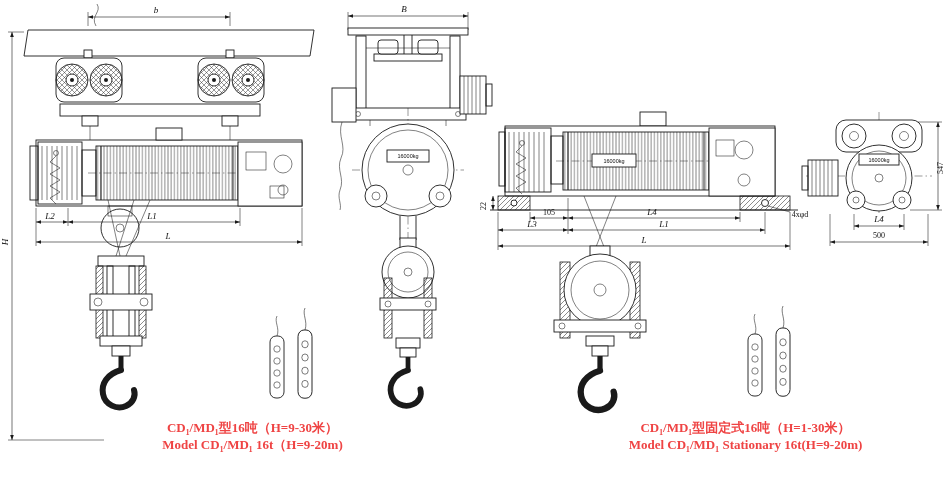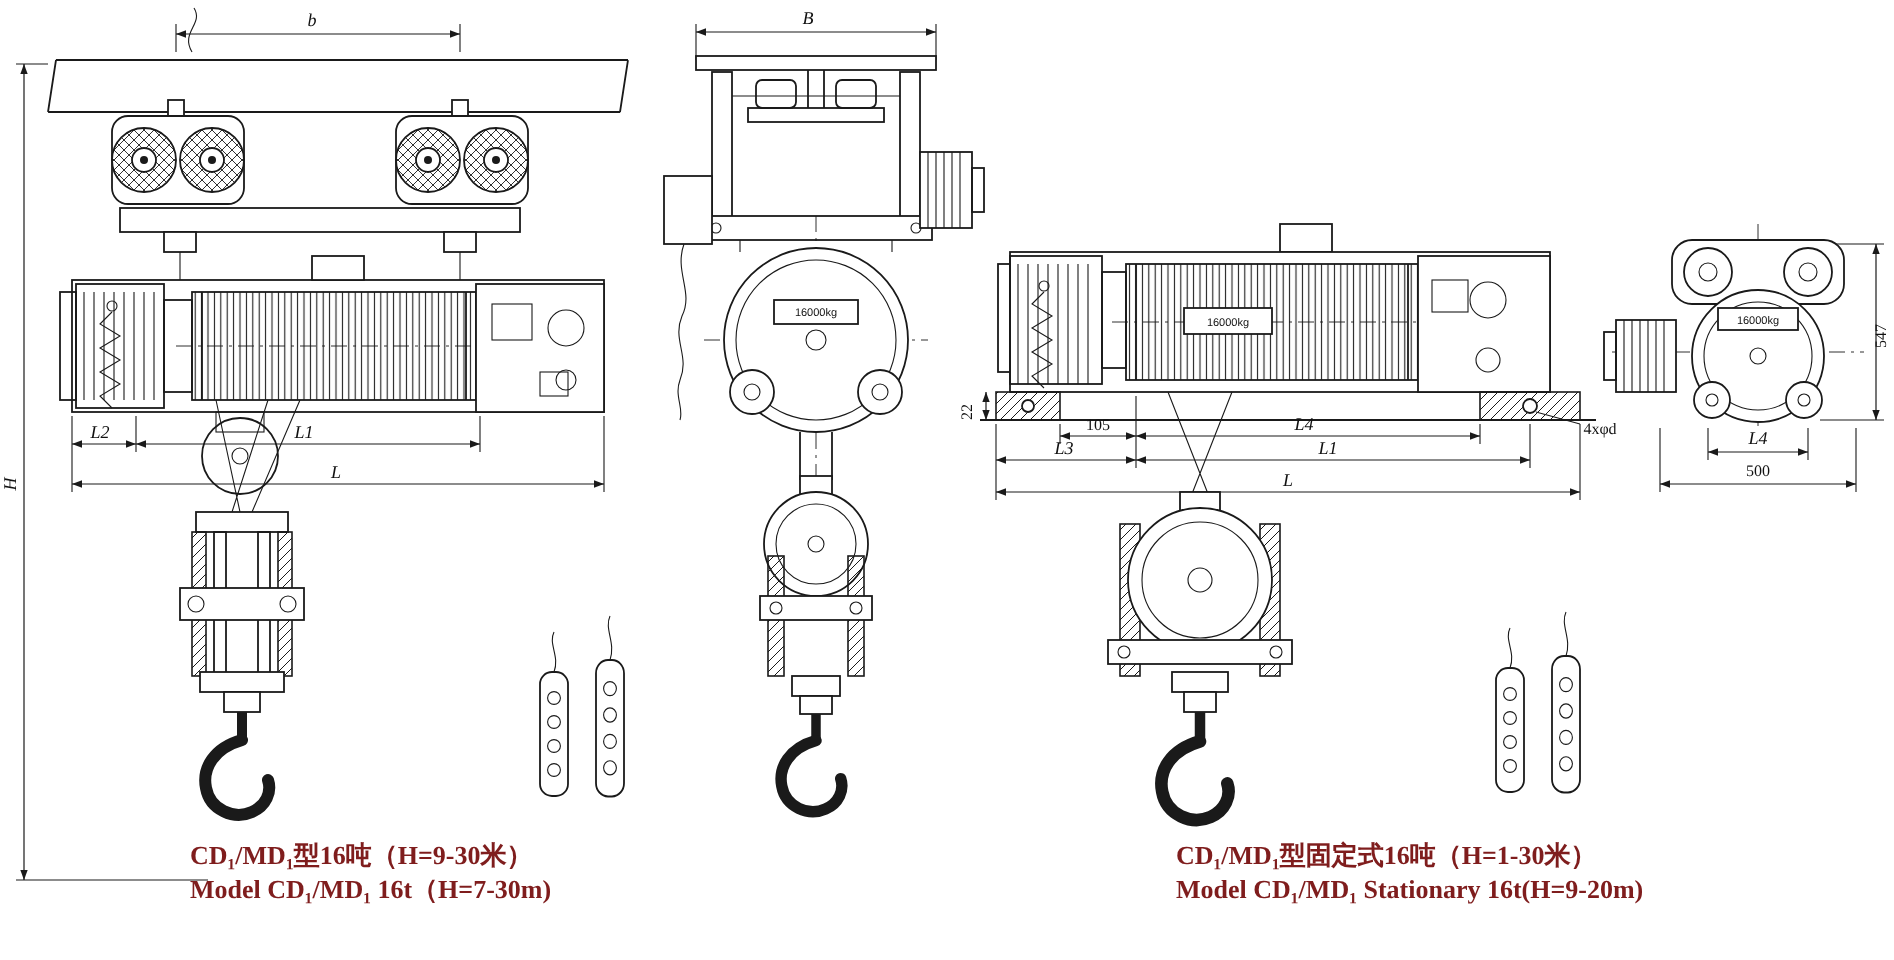--- a/index.html
+++ b/index.html
@@ -10,21 +10,21 @@
   .white{stroke:#1a1a1a;stroke-width:0.9;fill:#ffffff;}
   .thin{stroke:#1a1a1a;stroke-width:0.55;fill:none;}
   .dim{stroke:#1a1a1a;stroke-width:0.6;fill:none;marker-start:url(#arr);marker-end:url(#arr);}
   .cl{stroke:#1a1a1a;stroke-width:0.45;fill:none;stroke-dasharray:8 3 1.5 3;}
   .fillh{fill:url(#hatch);stroke:#1a1a1a;stroke-width:0.8;}
   .fillc{fill:url(#coil);stroke:#1a1a1a;stroke-width:0.9;}
   .fillx{fill:url(#xhatch);stroke:#1a1a1a;stroke-width:0.9;}
   text.d{font:italic 9px "Liberation Serif",serif;fill:#111;text-anchor:middle;}
   text.dn{font:8px "Liberation Serif",serif;fill:#111;text-anchor:middle;}
   text.tiny{font:5.5px "Liberation Sans",sans-serif;fill:#111;text-anchor:middle;}
-  .caption{position:absolute;font-weight:bold;color:#7f1d1d;}
+  .caption{position:absolute;text-align:center;font-weight:bold;color:#ef4444;}
   .caption span{display:block;font-size:13px;line-height:17px;}
 </style>
 </head>
 <body>
 
 <div class="stage">
 <svg width="947" height="480" viewBox="0 0 947 480">
   <defs>
     <marker id="arr" viewBox="0 0 10 8" refX="9.5" refY="4" markerWidth="9" markerHeight="7" orient="auto-start-reverse">
       <path d="M0,0.5 L9.5,4 L0,7.5 Z" fill="#1a1a1a"></path>
@@ -330,19 +330,19 @@
       <text x="879" y="238" class="dn">500</text>
       <path class="thin" d="M918,122 H942 M910,210 H942"></path>
       <path class="dim" d="M938,122 V210"></path>
       <text x="943" y="168" class="dn" transform="rotate(-90 943 168)">547</text>
     </g>
   </g>
 </svg>
 
 <div class="caption" style="left:95px;top:419px;width:315px;">
   <span>CD₁/MD₁型16吨（H=9-30米）</span>
-  <span>Model CD₁/MD₁ 16t（H=7-30m)</span>
+  <span>Model CD₁/MD₁ 16t（H=9-20m)</span>
 </div>
 <div class="caption" style="left:588px;top:419px;width:315px;">
   <span>CD₁/MD₁型固定式16吨（H=1-30米）</span>
   <span>Model CD₁/MD₁ Stationary 16t(H=9-20m)</span>
 </div>
 </div>
 
 </body></html>

